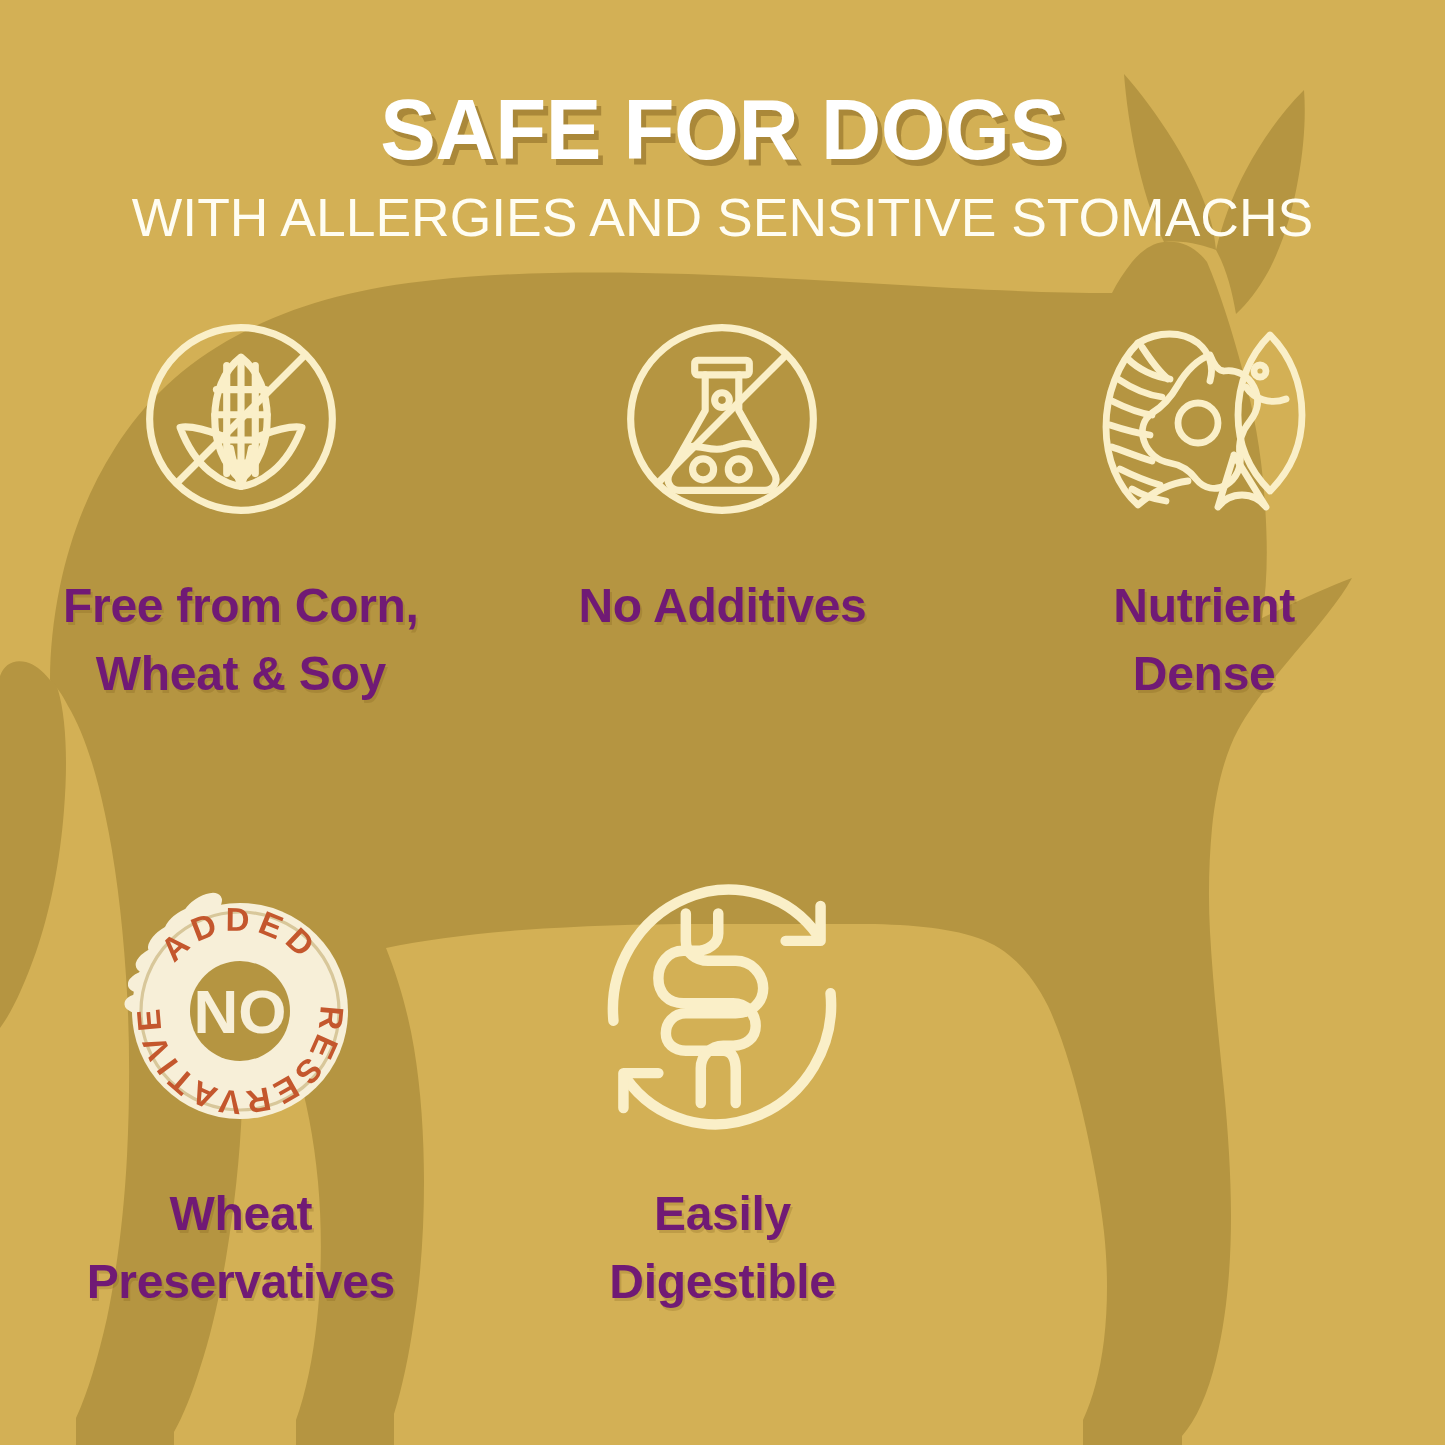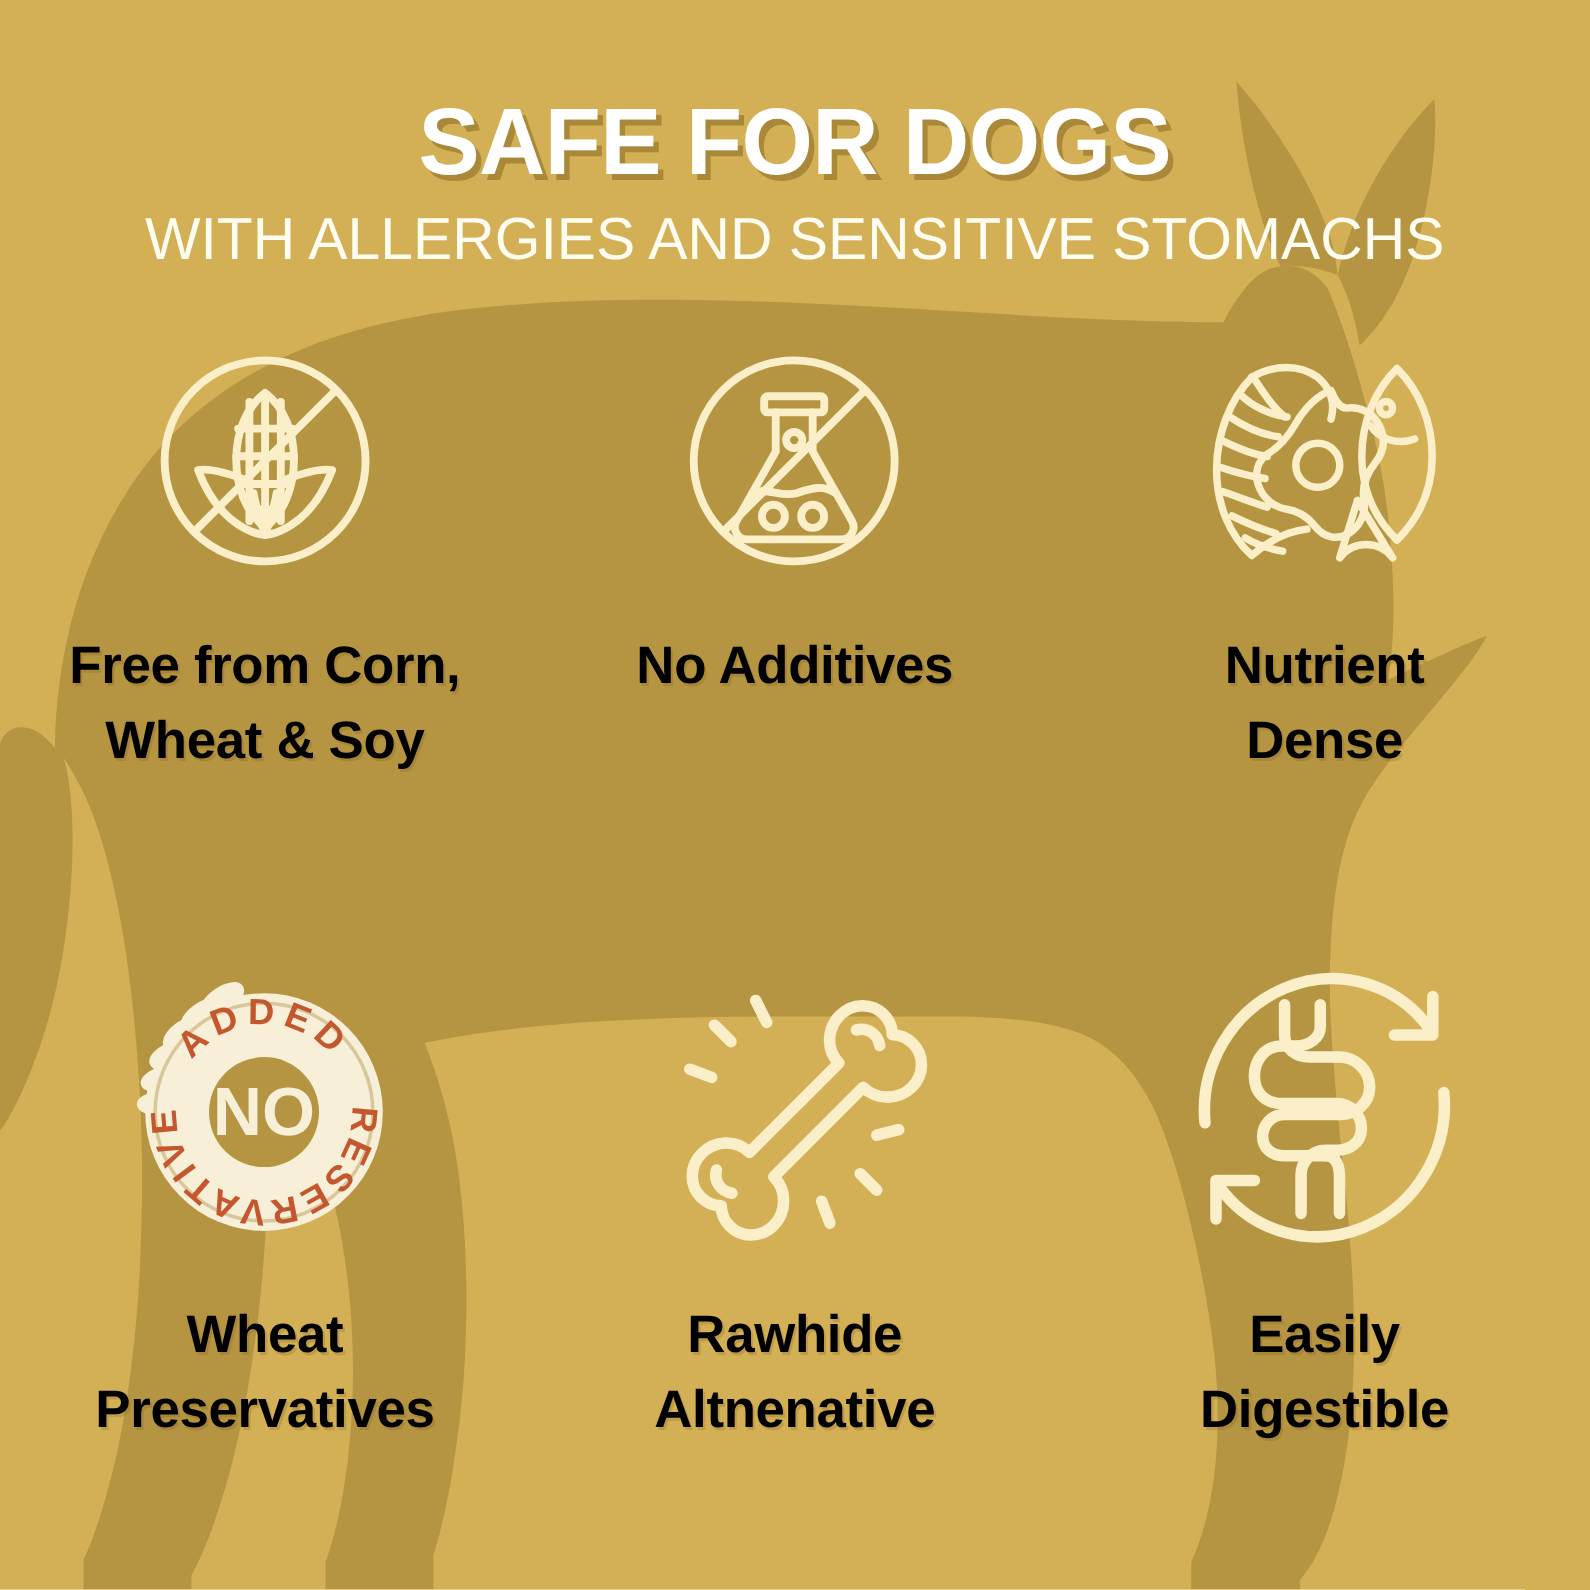--- a/index.html
+++ b/index.html
@@ -72,21 +72,21 @@
     justify-content:flex-start;
   }
   .feature-icon {
     width:250px; height:250px;
     display:flex; align-items:center; justify-content:center;
   }
   .feature-icon svg { display:block; overflow:visible; }
   .feature-label {
     margin-top:28px;
     text-align:center;
-    color:#000000;
+    color:#701a75;
     font-size:48px;
     font-weight:bold;
     line-height:1.42;
     max-width:430px;
     text-shadow:2px 3px 0px rgba(120,88,25,0.22);
     letter-spacing:-0.3px;
   }
 
   
   #cell-no-corn   { padding-top:22px; }
@@ -333,55 +333,20 @@
             <textPath href="#arcTop" startOffset="50%" text-anchor="middle">ADDED</textPath>
           </text>
           <text fill="#C4572D" font-family="'Liberation Sans', sans-serif" font-size="16.5" font-weight="bold" letter-spacing="1.6">
             <textPath href="#arcBot" startOffset="50%" text-anchor="middle" side="left">PRESERVATIVES</textPath>
           </text>
         </svg>
       </div>
       <div class="feature-label">Wheat Preservatives</div>
     </div>
 
-    <div class="feature-cell" id="cell-rawhide">
-      <div class="feature-icon">
-        <svg width="270" height="260" viewBox="0 0 108 104" fill="none" stroke="#FAEFC8" stroke-width="4.2" stroke-linecap="round" stroke-linejoin="round">
-
-          <g transform="rotate(-45 54 52)">
-            <path d="M31 52
-                     C31 45, 25 40, 18.5 40
-                     C12 40, 7 45, 7 51
-                     C7 54, 8 56.5, 10 58.5
-                     C8 60.5, 7 63, 7 66
-                     C7 72, 12 77, 18.5 77
-                     C25 77, 31 71.5, 31 64.5
-                     L77 64.5
-                     C77 71.5, 83 77, 89.5 77
-                     C96 77, 101 72, 101 66
-                     C101 63, 100 60.5, 98 58.5
-                     C100 56.5, 101 54, 101 51
-                     C101 45, 96 40, 89.5 40
-                     C83 40, 77 45, 77 52
-                     Z"></path>
-            <path d="M18 48 C14.5 50, 13.5 54.5, 16 58"></path>
-            <path d="M90 48 C93.5 50, 94.5 54.5, 92 58"></path>
-          </g>
-
-          <line x1="40" y1="13" x2="44" y2="21"></line>
-          <line x1="25" y1="22" x2="31" y2="28"></line>
-          <line x1="16" y1="38" x2="24" y2="41"></line>
-
-          <line x1="84" y1="62" x2="92" y2="60"></line>
-          <line x1="78" y1="76" x2="84" y2="82"></line>
-          <line x1="64" y1="86" x2="67" y2="94"></line>
-        </svg>
-      </div>
-      <div class="feature-label">Rawhide Altnenative</div>
-    </div>
 
     <div class="feature-cell" id="cell-digest">
       <div class="feature-icon">
         <svg width="262" height="258" viewBox="0 0 105 103" fill="none" stroke="#FAEFC8" stroke-width="4.2" stroke-linecap="round" stroke-linejoin="round">
 
           <path d="M9 57 C7 36, 19 16, 38 8 C57 0, 79 6, 91 23"></path>
           <polyline points="78,25 92,25 92,11"></polyline>
           <path d="M96 46 C98 67, 86 87, 67 95 C48 103, 26 97, 14 80"></path>
           <polyline points="27,78 13,78 13,92"></polyline>
 

